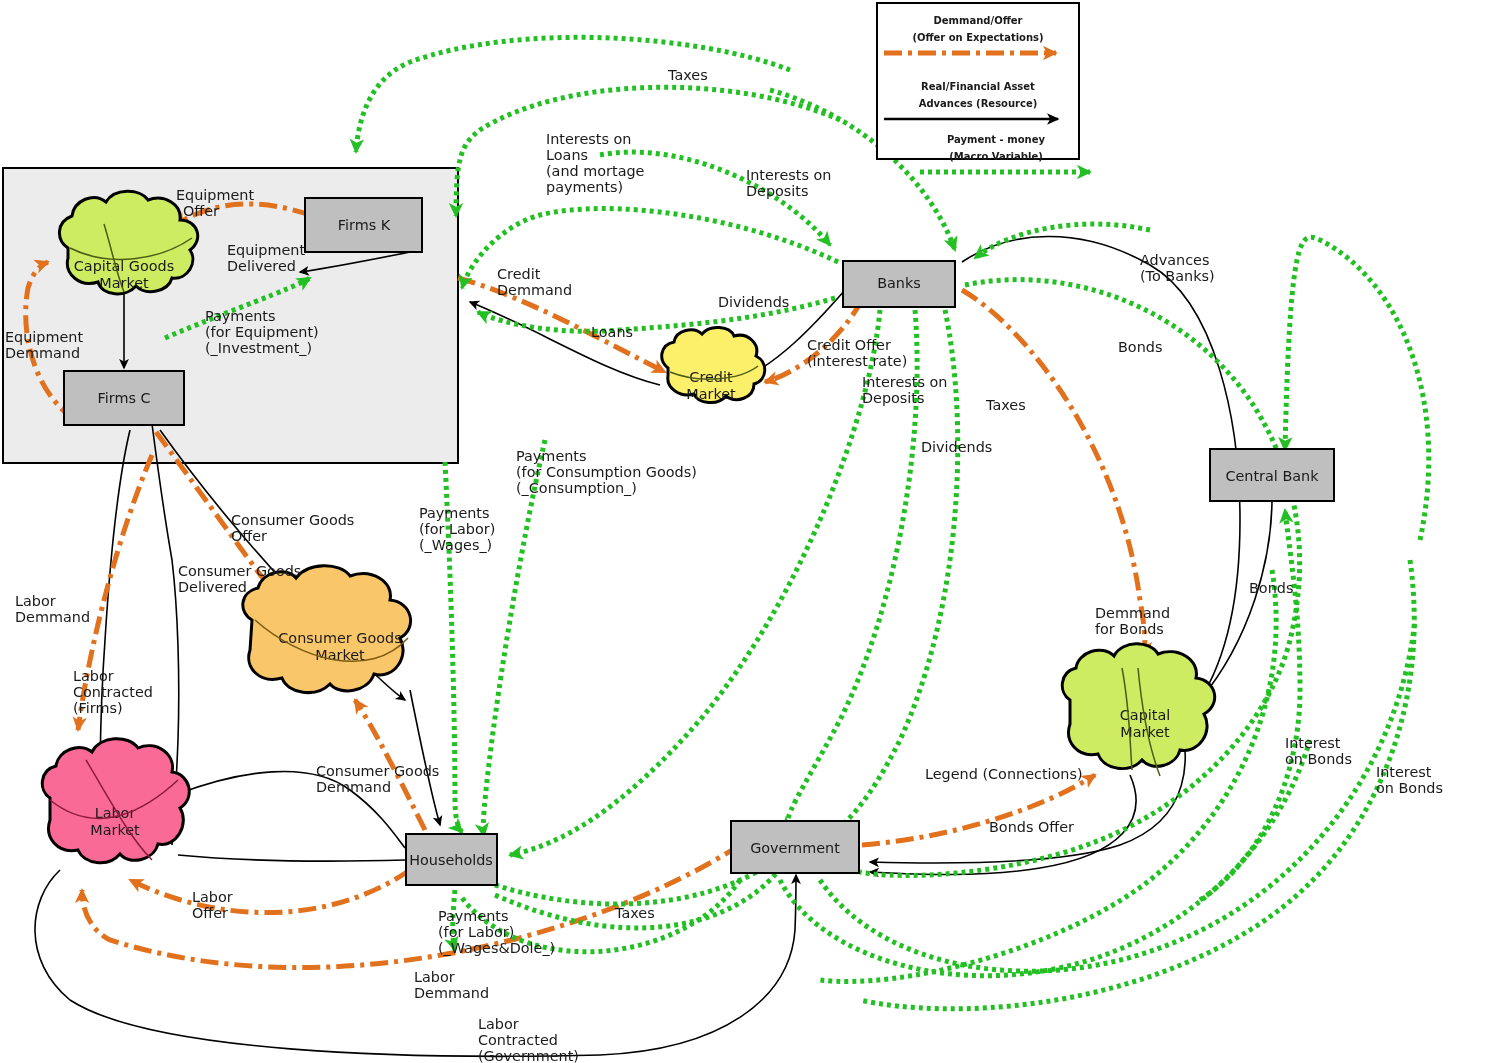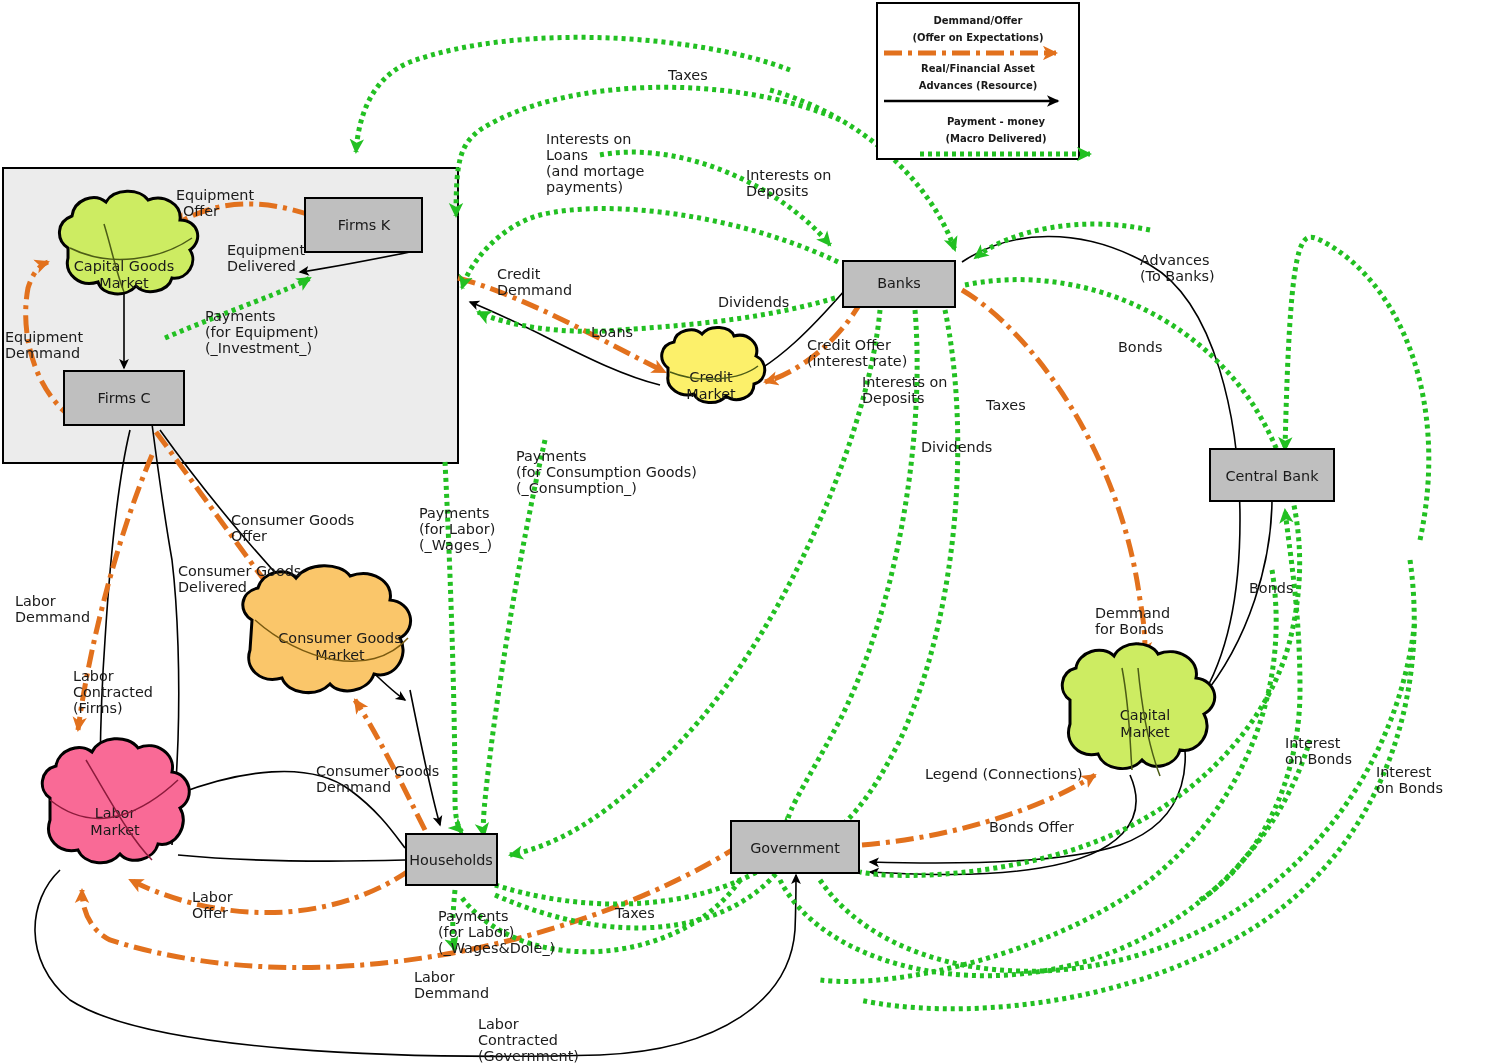--- a/index.html
+++ b/index.html
@@ -282,36 +282,36 @@
       <svg class="legend-svg" width="196" height="14">
         <defs>
           <marker id="lg-orange" markerWidth="16" markerHeight="16" refX="13" refY="8" orient="auto" markerUnits="userSpaceOnUse">
             <path d="M0,0.8 L15,8 L0,15.2 L3.8,8 Z" fill="#e2711d"></path>
           </marker>
         </defs>
         <line x1="6" y1="7" x2="178" y2="7" stroke="#e2711d" stroke-width="5" stroke-dasharray="18 6 4 6" marker-end="url(#lg-orange)"></line>
       </svg>
     </div>
 
-    <div class="legend-row" style="margin-top:0;">
+    <div class="legend-row" style="margin-top:18px;">
       <div class="legend-text">Real/Financial Asset</div>
       <div class="legend-text">Advances (Resource)</div>
       <svg class="legend-svg" width="196" height="13">
         <defs>
           <marker id="lg-black" markerWidth="13" markerHeight="13" refX="11" refY="6.5" orient="auto" markerUnits="userSpaceOnUse">
             <path d="M0,0.8 L12.5,6.5 L0,12.2 L3.2,6.5 Z" fill="#000"></path>
           </marker>
         </defs>
         <line x1="6" y1="7" x2="180" y2="7" stroke="#000" stroke-width="2.4" marker-end="url(#lg-black)"></line>
       </svg>
     </div>
 
     <div class="legend-row" style="margin-top:6px;padding-left:36px;">
       <div class="legend-text">Payment - money</div>
-      <div class="legend-text">(Macro Delivered)</div>
+      <div class="legend-text">(Macro Variable)</div>
       <svg class="legend-svg" width="196" height="14">
         <defs>
           <marker id="lg-green" markerWidth="16" markerHeight="16" refX="13" refY="8" orient="auto" markerUnits="userSpaceOnUse">
             <path d="M0,0.8 L15,8 L0,15.2 L3.8,8 Z" fill="#22c022"></path>
           </marker>
         </defs>
         <line x1="6" y1="7" x2="176" y2="7" stroke="#22c022" stroke-width="5" stroke-dasharray="4 4" marker-end="url(#lg-green)"></line>
       </svg>
     </div>
 

